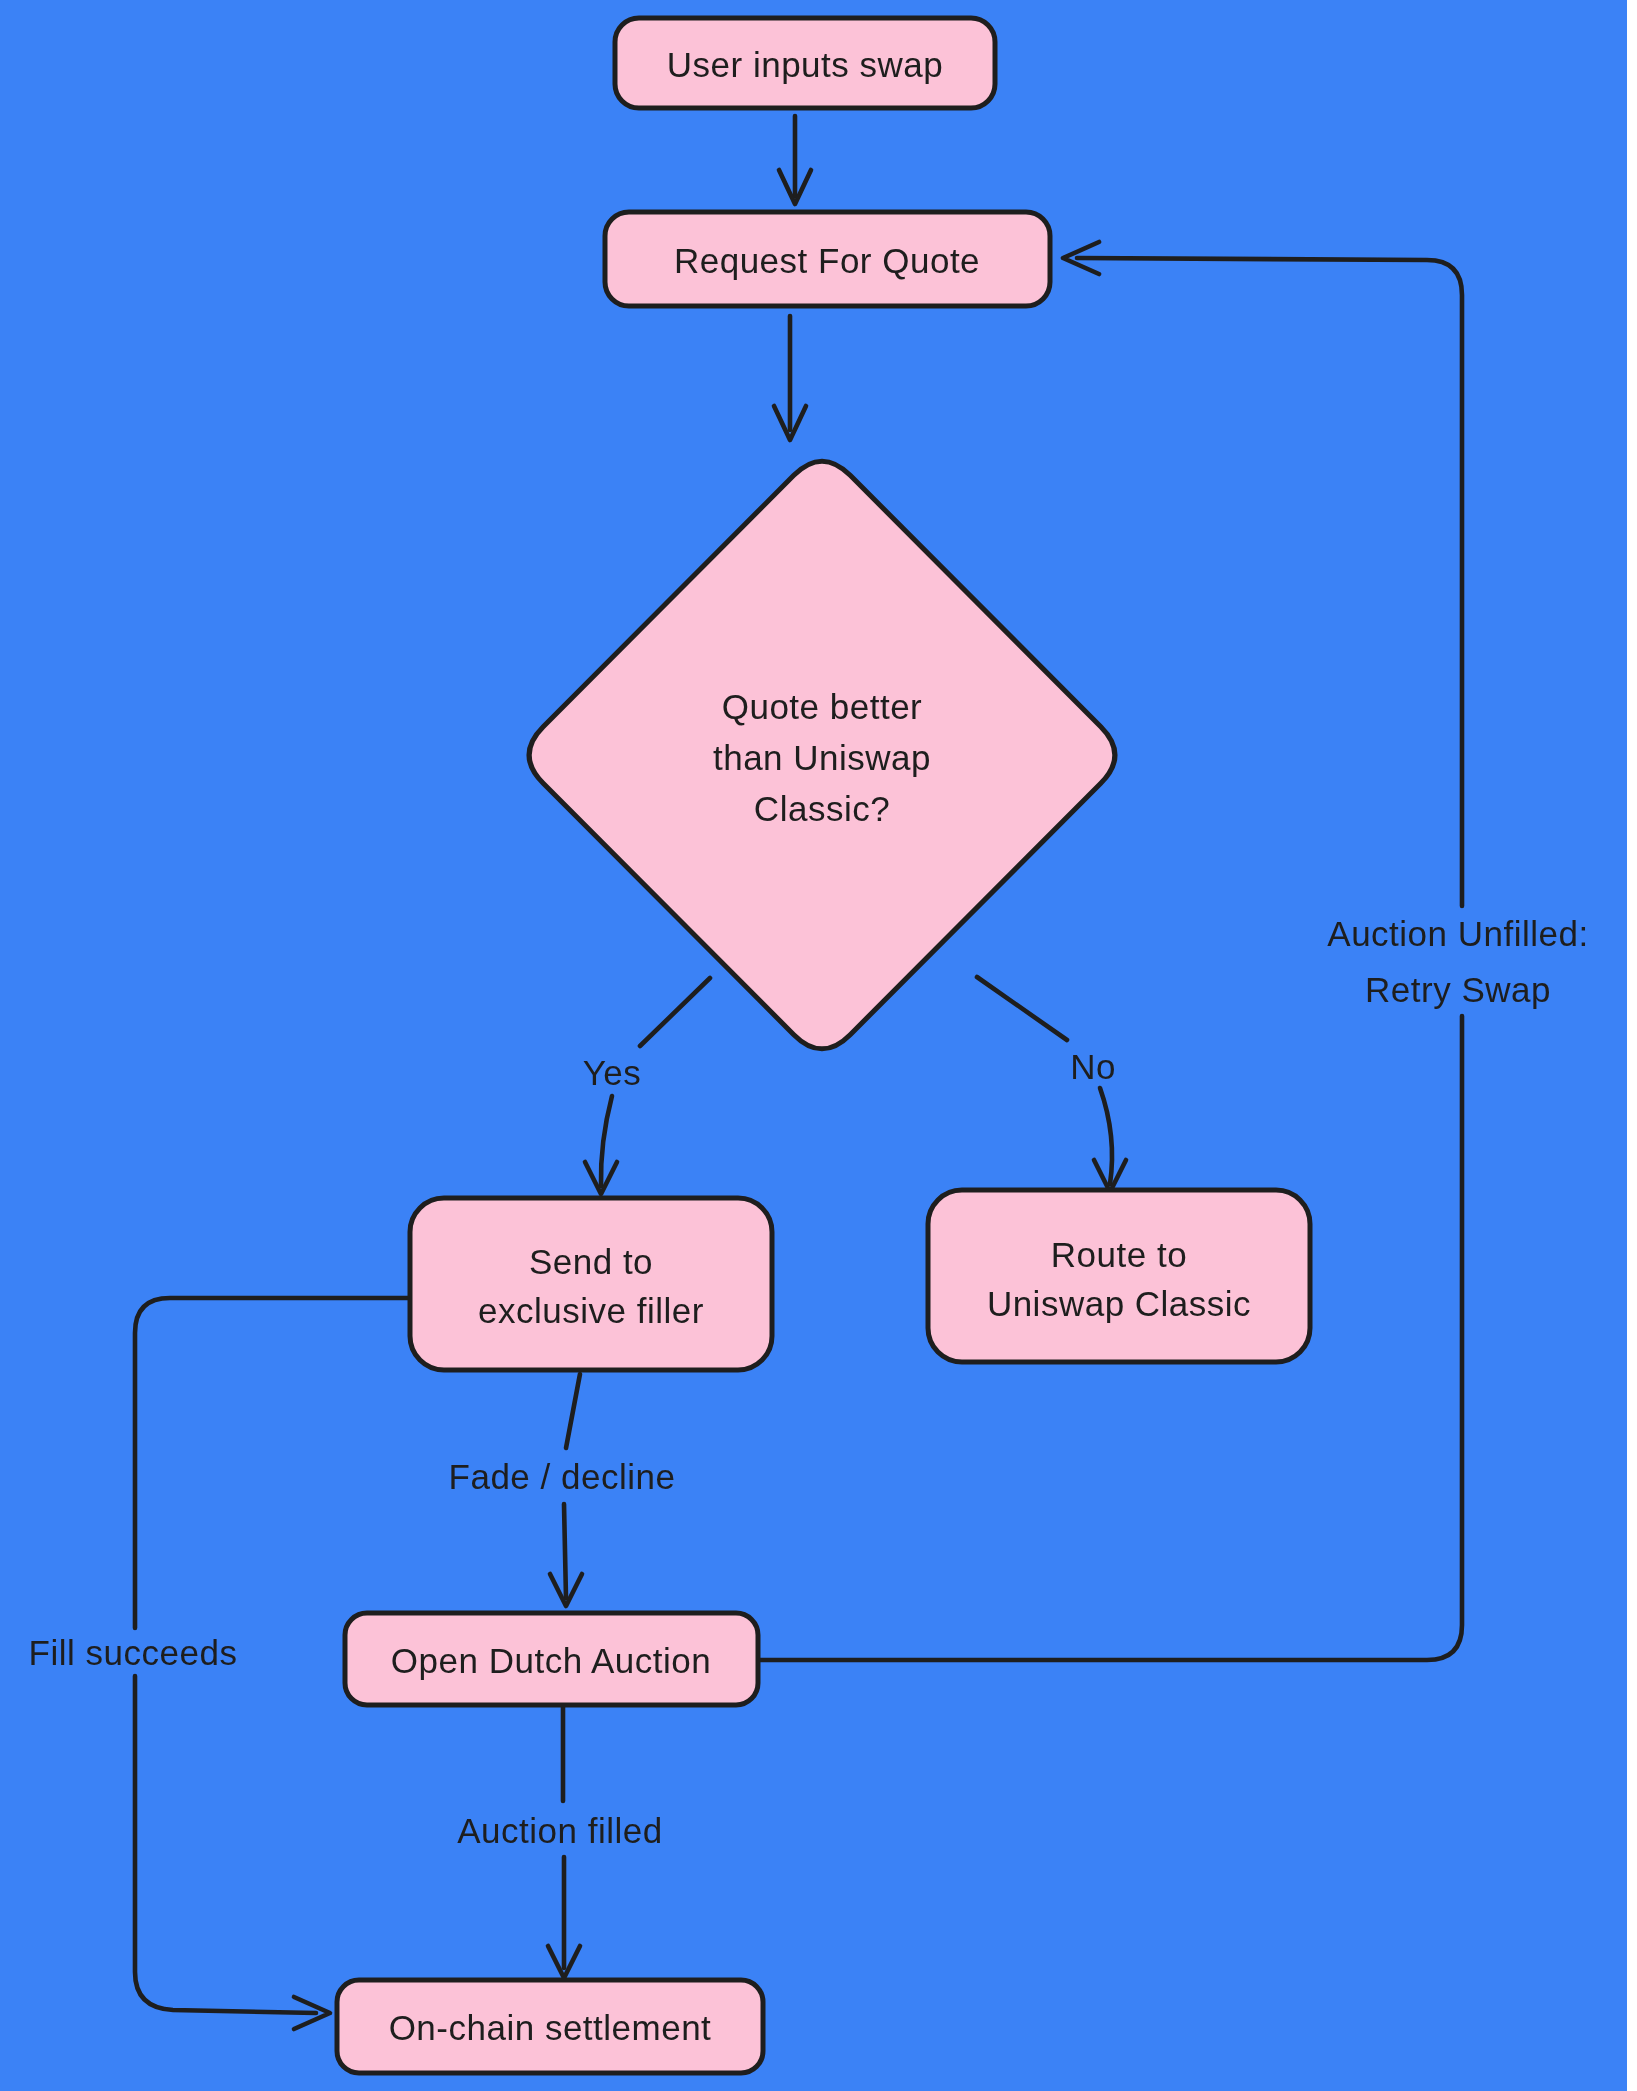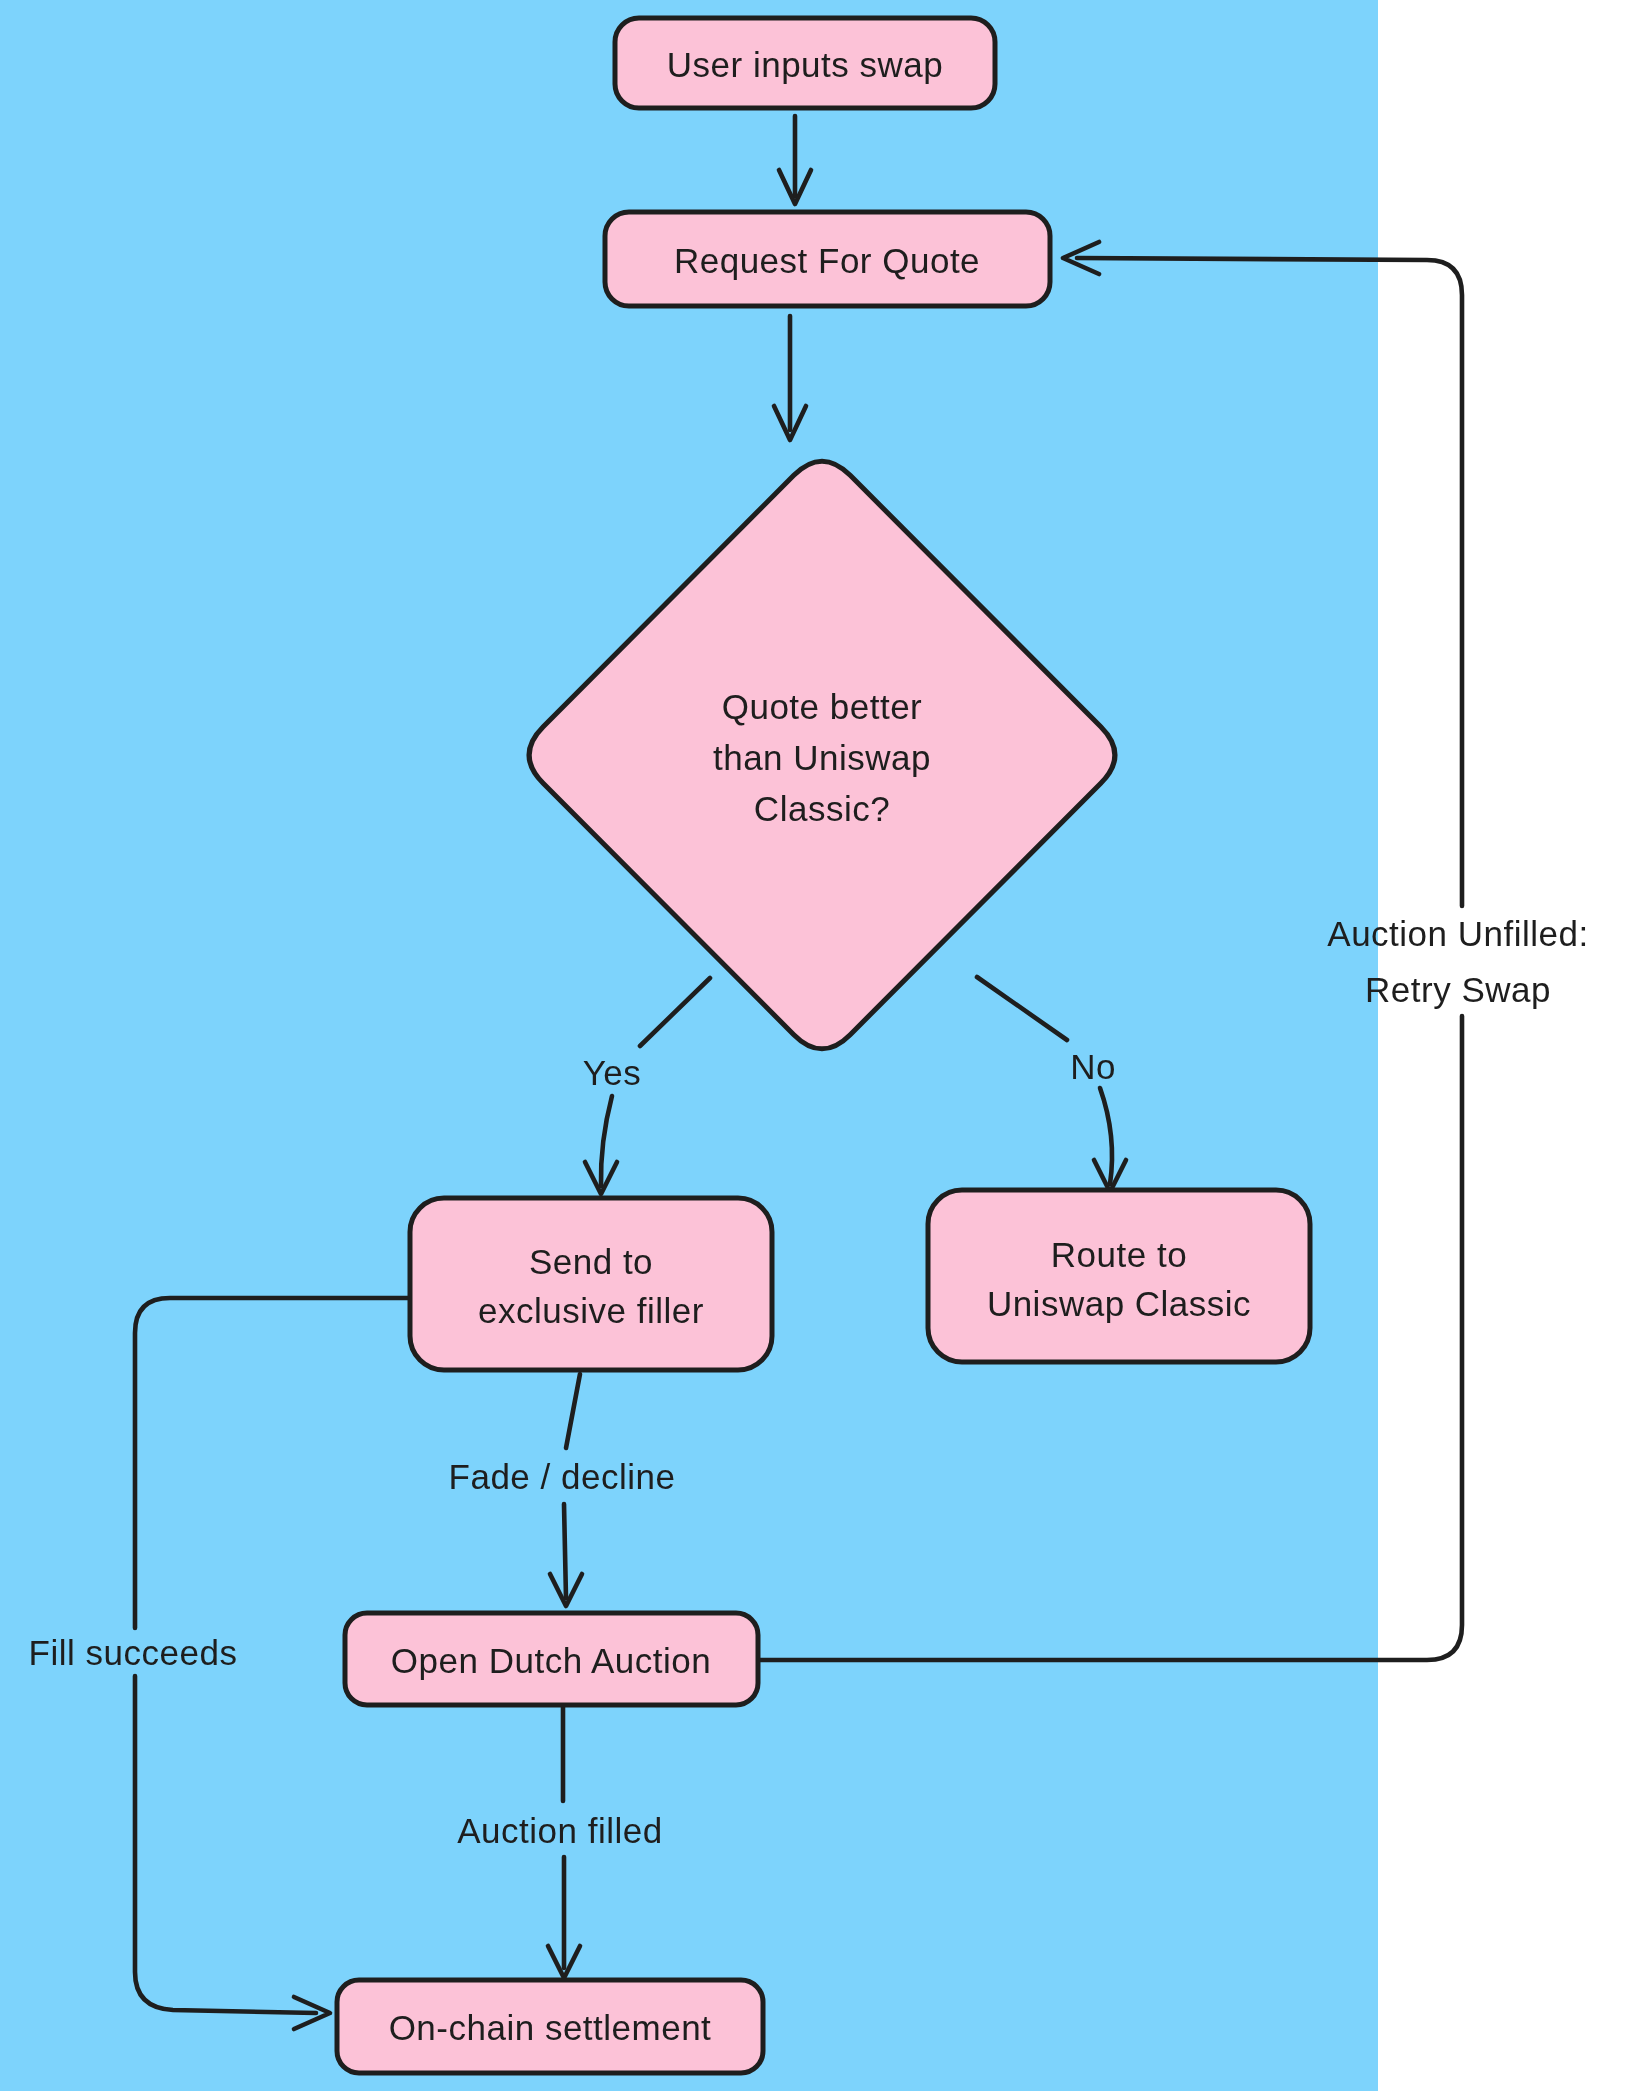--- a/index.html
+++ b/index.html
@@ -2,23 +2,23 @@
 <html><head>
 <meta charset="utf-8">
 <style>
   html, body {
     margin: 0;
     padding: 0;
     background: #ffffff;
   }
   .stage {
     position: relative;
-    width: 1378px;
+    width: 1627px;
     height: 2091px;
-    background: #7dd3fc;
+    background: #3b82f6;
     font-family: "Liberation Sans", sans-serif;
   }
   svg { display: block; }
   .node-rect {
     fill: #fcc2d7;
     stroke: #1e1e1e;
     stroke-width: 5px;
   }
   .edge {
     fill: none;

